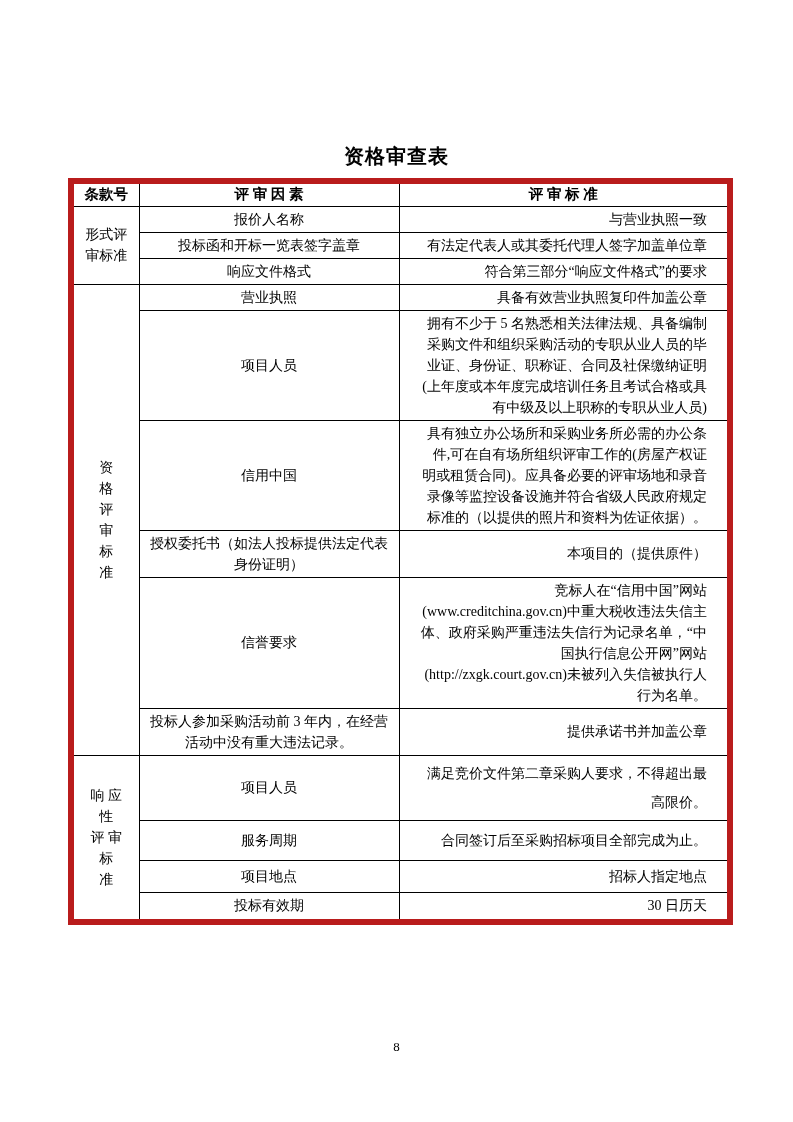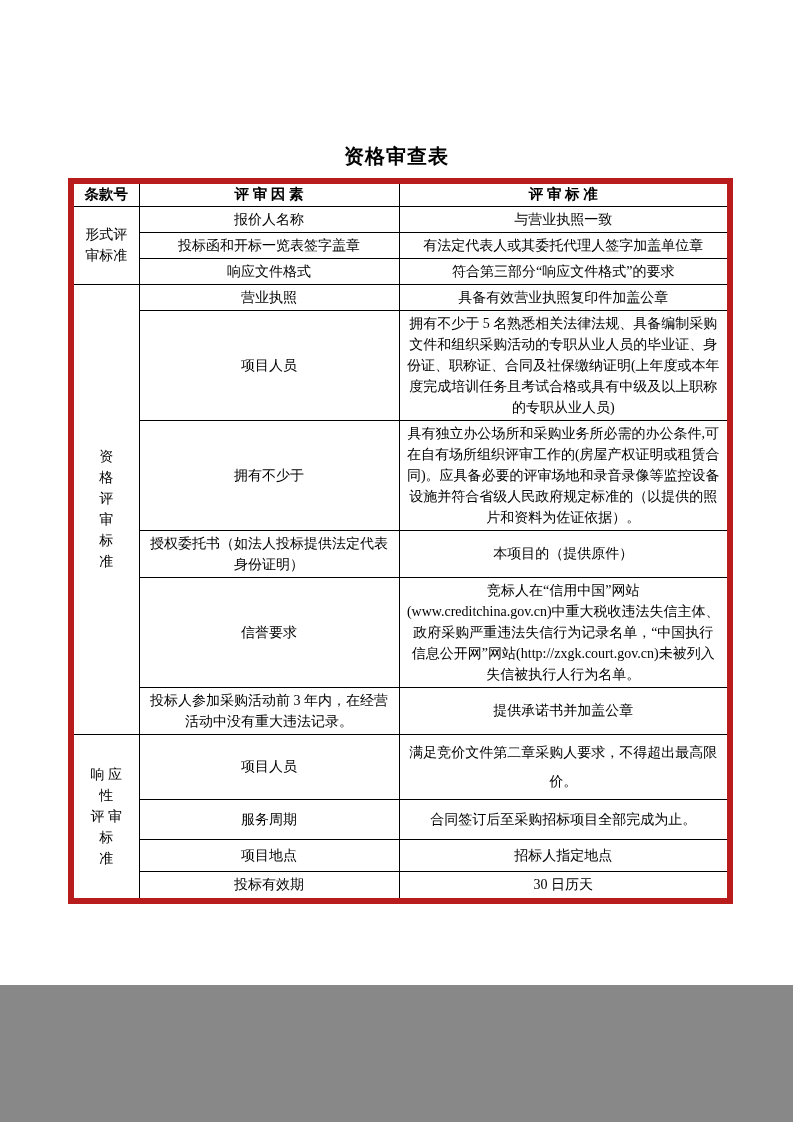--- a/index.html
+++ b/index.html
@@ -1,20 +1,20 @@
 <!DOCTYPE html>
 <html><head>
 <meta charset="utf-8">
 <style>
   * { margin: 0; padding: 0; box-sizing: border-box; }
   html, body { background: #888; }
   .page {
     position: relative;
     width: 793px;
-    height: 985px;
+    height: 1122px;
     margin: 0 auto;
     background: #ffffff;
     font-family: "Liberation Serif", "DejaVu Serif", serif;
     color: #000;
     overflow: hidden;
   }
   .doc-title {
     position: absolute;
     top: 143px;
     left: 0;
@@ -52,22 +52,22 @@
     text-align: center;
     line-height: 23.5px;
     padding: 8px;
   }
   td.factor-cell {
     text-align: center;
     padding: 2px 6px;
     margin-left: 48px;
   }
   td.standard-cell {
-    text-align: center;
-    padding: 2px 7px;
+    text-align: right;
+    padding: 2px 20px;
   }
   td.standard-cell.wide-lines {
     line-height: 29px;
     margin-top: 8px;
   }
   .page-number {
     position: absolute;
     top: 1039px;
     left: 0;
     width: 100%;
@@ -118,21 +118,21 @@
 标
 准</td>
           <td class="factor-cell">营业执照</td>
           <td class="standard-cell">具备有效营业执照复印件加盖公章</td>
         </tr>
         <tr style="height: 106px;">
           <td class="factor-cell">项目人员</td>
           <td class="standard-cell">拥有不少于 5 名熟悉相关法律法规、具备编制采购文件和组织采购活动的专职从业人员的毕业证、身份证、职称证、合同及社保缴纳证明(上年度或本年度完成培训任务且考试合格或具有中级及以上职称的专职从业人员)</td>
         </tr>
         <tr style="height: 102px;">
-          <td class="factor-cell">拥有不少于</td>
+          <td class="factor-cell">信用中国</td>
           <td class="standard-cell">具有独立办公场所和采购业务所必需的办公条件,可在自有场所组织评审工作的(房屋产权证明或租赁合同)。应具备必要的评审场地和录音录像等监控设备设施并符合省级人民政府规定标准的（以提供的照片和资料为佐证依据）。</td>
         </tr>
         <tr style="height: 42px;">
           <td class="factor-cell">授权委托书（如法人投标提供法定代表
 身份证明）</td>
           <td class="standard-cell">本项目的（提供原件）</td>
         </tr>
         <tr style="height: 105px;">
           <td class="factor-cell">信誉要求</td>
           <td class="standard-cell">竞标人在“信用中国”网站

